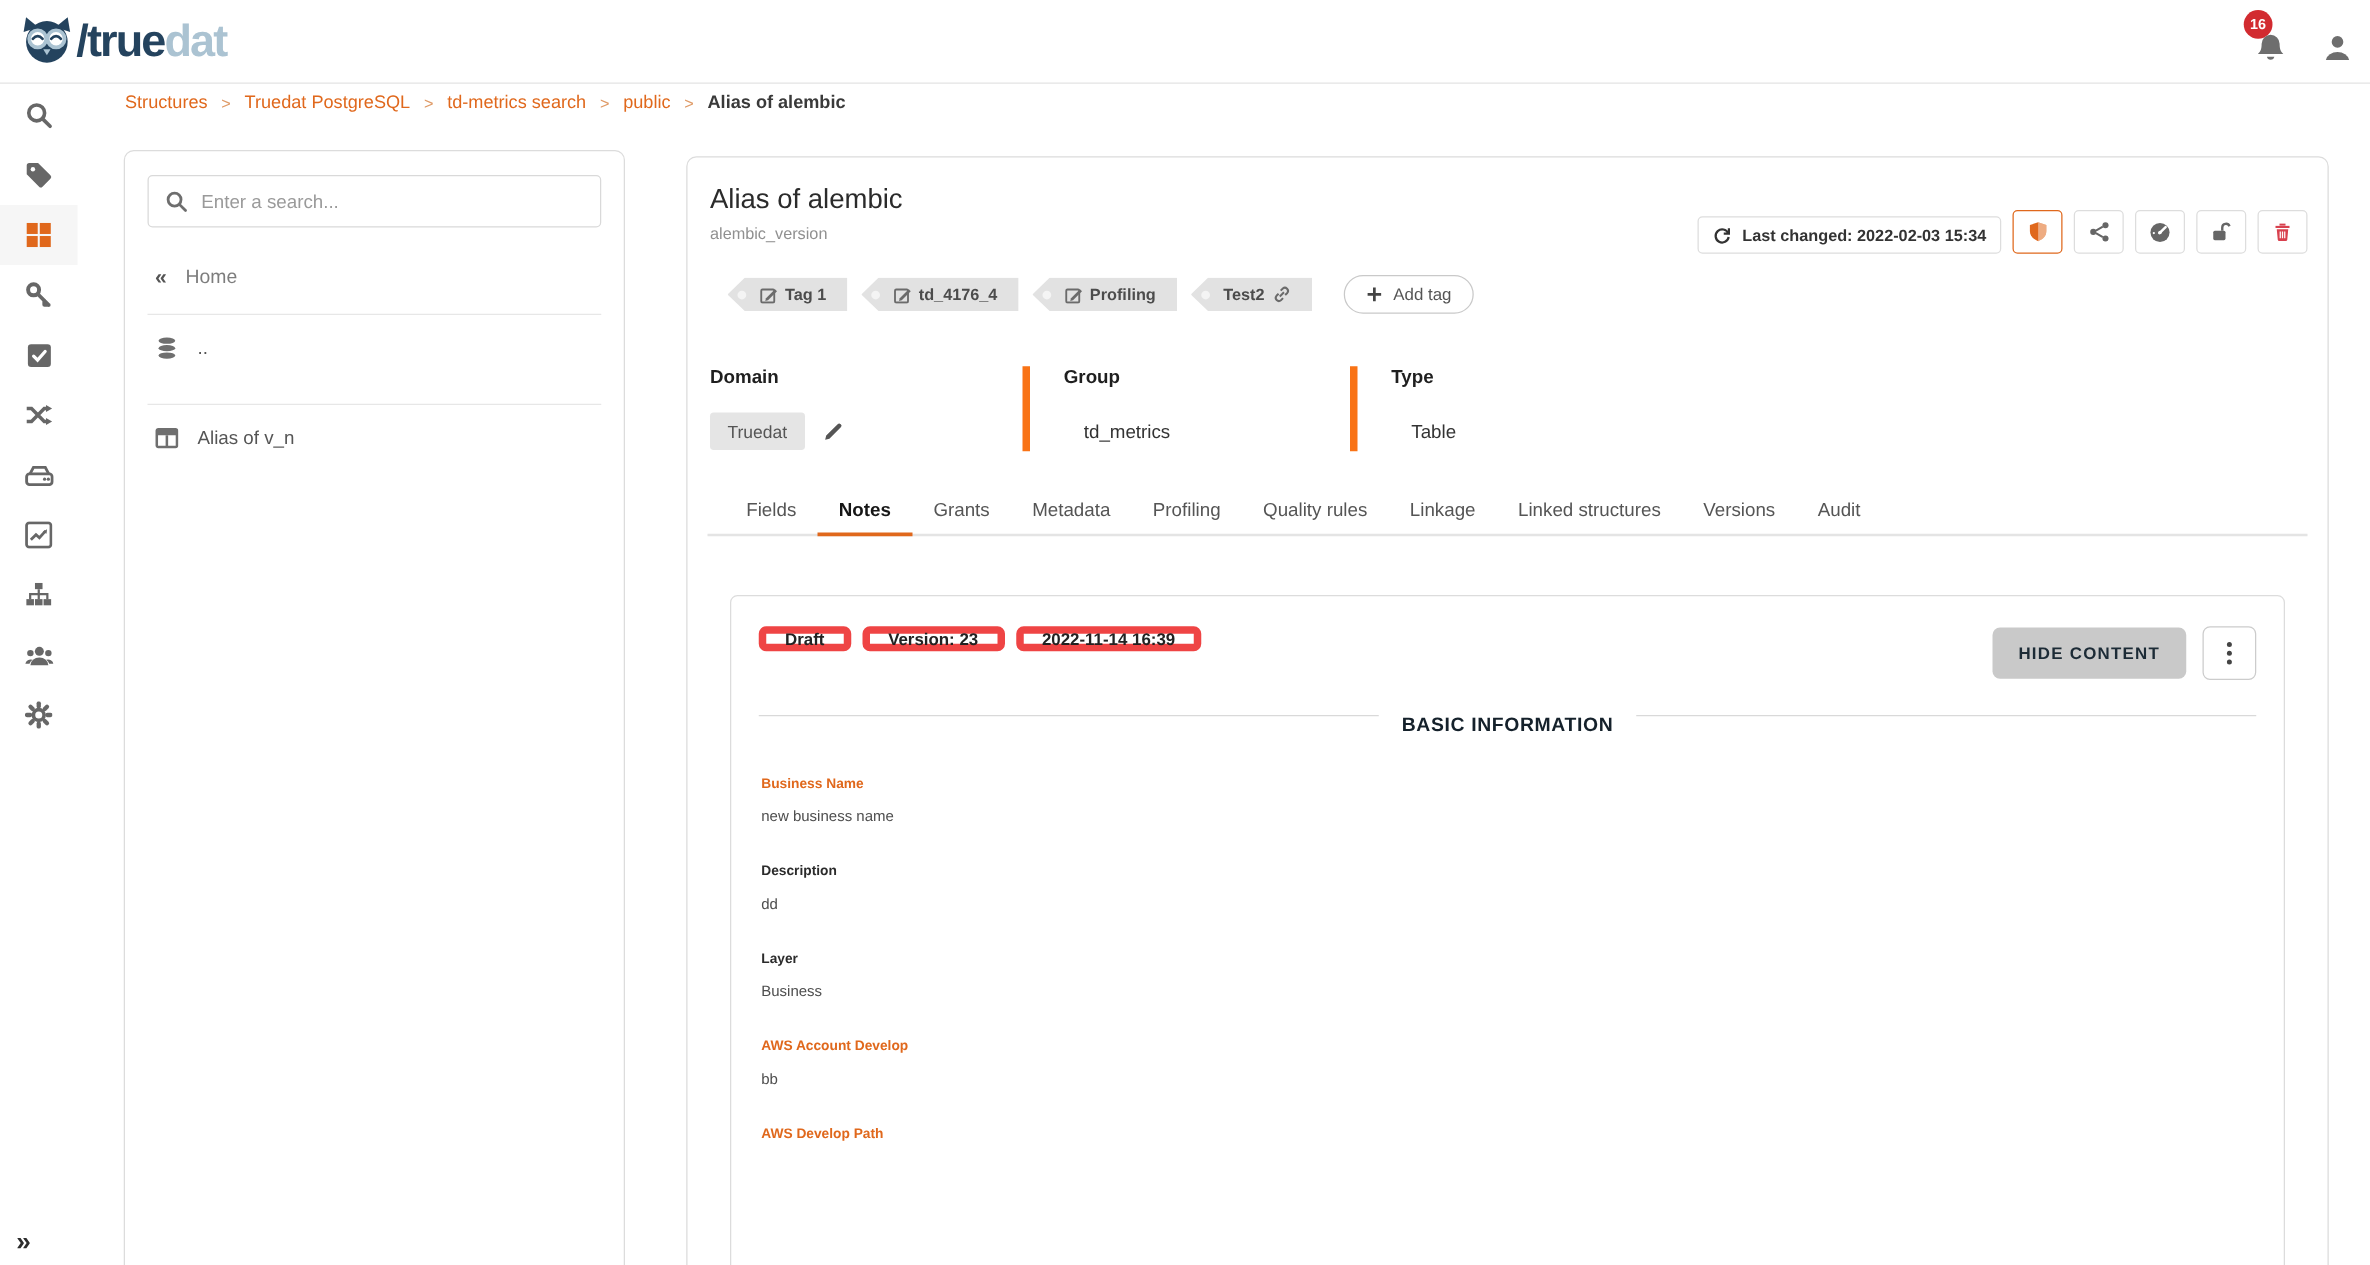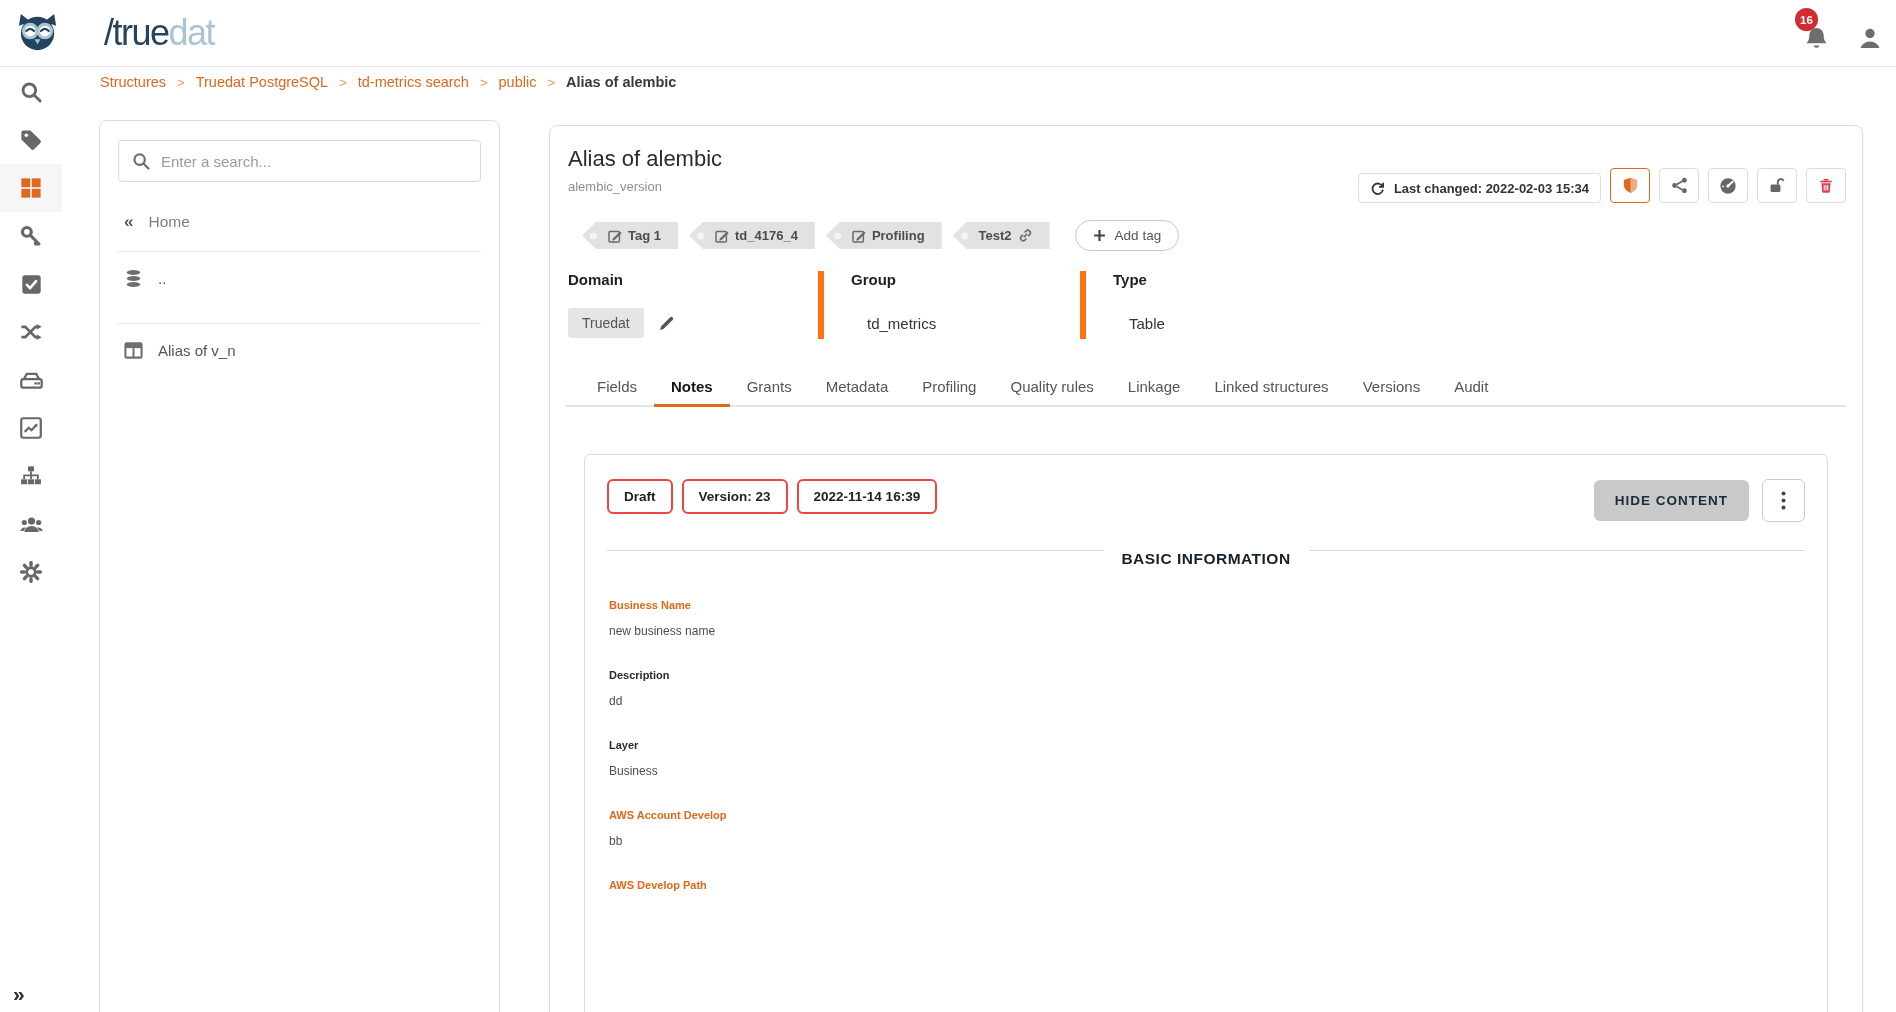--- a/index.html
+++ b/index.html
@@ -3,21 +3,21 @@
 <meta charset="utf-8">
 <style>
   * { margin:0; padding:0; box-sizing:border-box; }
   html,body { background:#fff; }
   body { font-family:"Liberation Sans", sans-serif; }
   #stage { position:relative; width:1896px; height:1012px; background:#fff; overflow:hidden; }
 
   
   .header { position:absolute; top:0; left:0; right:0; height:67px; background:#fff; border-bottom:1px solid #e3e3e3; }
   .logo { position:absolute; left:14px; top:9px; display:flex; align-items:center; }
-  .logo-word { font-size:36px; font-weight:400; letter-spacing:-1.5px; line-height:46px;margin-left:43px; }
+  .logo-word { font-size:36px; font-weight:700; letter-spacing:-1.5px; line-height:46px; }
   .logo-true { color:#24435e; }
   .logo-dat { color:#abc3d2; }
   .bell-wrap { position:absolute; right:66px; top:26px; width:26px; height:26px; color:#6e6e6e; cursor:pointer; }
   .badge { position:absolute; right:78px; top:8px; min-width:23px; height:23px; border-radius:50%; background:#d22b30; color:#fff; font-size:11.5px; font-weight:700; display:flex; align-items:center; justify-content:center; }
   .user-wrap { position:absolute; right:14px; top:26px; width:24px; height:24px; color:#6e6e6e; cursor:pointer; }
 
   
   .breadcrumb { position:absolute; left:100px; top:74px; display:flex; align-items:center; gap:11px; font-size:14.5px; }
   .crumb { color:#e0681c; cursor:pointer; }
   .crumb-sep { color:#df9a66; font-size:13px; }
@@ -53,41 +53,41 @@
   .icon-btn.danger { color:#d8414e; }
 
   
   .tags-row { display:flex; align-items:center; gap:11px; margin:17px 0 0 16px; }
   .tag-chip { position:relative; height:27px; background:#e2e2e2; color:#4c4c4c; font-weight:700; font-size:13px; display:inline-flex; align-items:center; gap:6px; padding:0 17px 0 26px; clip-path:polygon(14px 0,100% 0,100% 100%,14px 100%,0 50%); cursor:pointer; }
   .tag-chip::before { content:""; position:absolute; left:8px; top:50%; transform:translateY(-50%); width:7px; height:7px; border-radius:50%; background:#f4f4f4; }
   .tag-chip .t-edit { color:#6b6b6b; display:flex; }
   .add-tag { height:31px; border:1px solid #c9c9c9; border-radius:17px; background:#fff; display:inline-flex; align-items:center; gap:9px; padding:0 17px; font-size:13.5px; color:#555; margin-left:14px; cursor:pointer; }
 
   
-  .meta-row { display:flex; margin-top:20px; padding-left:2px; }
+  .meta-row { display:flex; margin-top:42px; padding-left:2px; }
   .meta-col { width:250px; }
   .meta-col + .meta-col { border-left:6px solid #f97316; padding-left:27px; width:262px; }
   .meta-label { font-size:15px; font-weight:700; color:#1f1f1f; }
   .meta-body { margin-top:19px; display:flex; align-items:center; min-height:32px; }
   .domain-chip { background:#e5e5e5; border-radius:3px; padding:7px 14px; font-size:14px; color:#555; cursor:pointer; }
   .pencil { color:#555; margin-left:14px; display:flex; cursor:pointer; }
   .meta-value { font-size:15px; color:#333; margin-left:16px; }
 
   
   .tabs-wrap { margin-top:30px; border-bottom:2px solid #e4e4e4; padding-left:14px; }
   .tabs { display:flex; }
   .tab { padding:9px 17px 10px 17px; font-size:15px; color:#555; cursor:pointer; position:relative; }
   .tab.active { color:#161616; font-weight:700; }
   .tab.active::after { content:""; position:absolute; left:0; right:0; bottom:-2px; height:3px; background:#e0681c; }
 
   
   .note-card { margin:47px 18px 0 18px; border:1px solid #dcdcdc; border-radius:6px; padding:24px 22px; height:620px; }
   .note-head { display:flex; justify-content:space-between; align-items:flex-start; }
   .chip-row { display:flex; gap:9px; }
-  .note-chip { border:2px solid #ef4444; border-radius:6px; height:35px; display:inline-flex; align-items:center; padding:0 15px; font-size:13.5px; font-weight:700; color:#222; background:#fff; }
+  .note-chip { border:6px solid #ef4444; border-radius:6px; height:20px; display:inline-flex; align-items:center; padding:0 15px; font-size:13.5px; font-weight:700; color:#222; background:#fff; }
   .note-actions { display:flex; align-items:center; }
   .hide-btn { background:#c9c9c9; border:none; border-radius:6px; height:41px; padding:0 21px; font-size:13.5px; font-weight:700; letter-spacing:1px; color:#1c2b36; display:inline-flex; align-items:center; cursor:pointer; font-family:"Liberation Sans", sans-serif; }
   .kebab-btn { width:43px; height:43px; border:1px solid #ccc; border-radius:6px; background:#fff; display:flex; align-items:center; justify-content:center; margin-left:13px; color:#444; cursor:pointer; }
   .section-header { display:flex; align-items:flex-start; gap:18px; margin-top:28px; color:#15212b; font-weight:700; font-size:15.5px; letter-spacing:0.5px; }
   .section-header::before, .section-header::after { content:""; flex:1; height:1px; background:#d9d9d9; }
   .field { margin-top:31px; padding-left:2px; }
   .field:first-of-type { margin-top:24px; }
   .field-label { font-size:11px; font-weight:700; color:#2b2b2b; }
   .field-label.accent { color:#e0681c; }
   .field-value { margin-top:13px; font-size:12px; color:#4e4e4e; }

